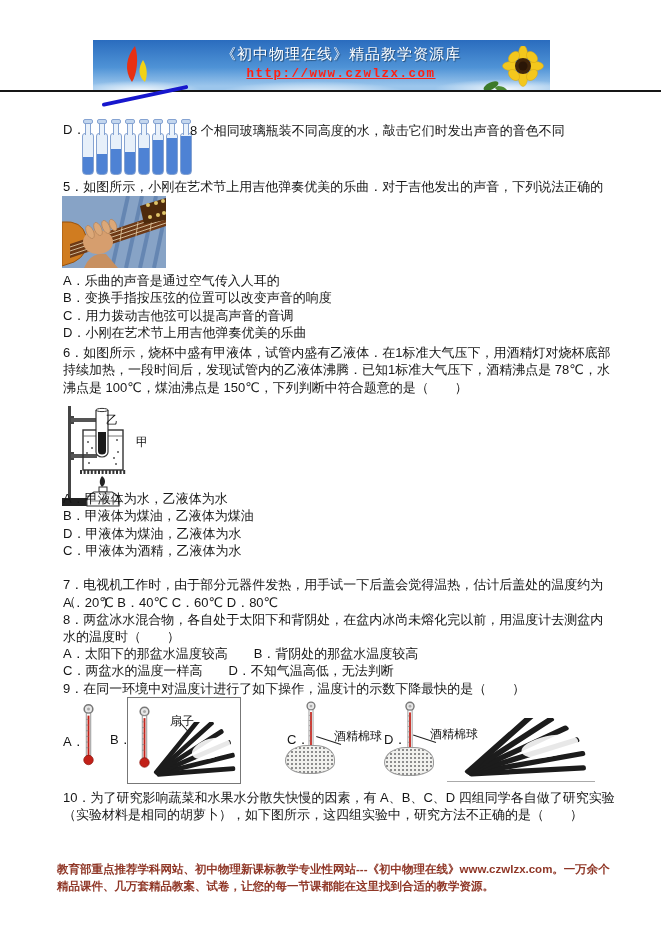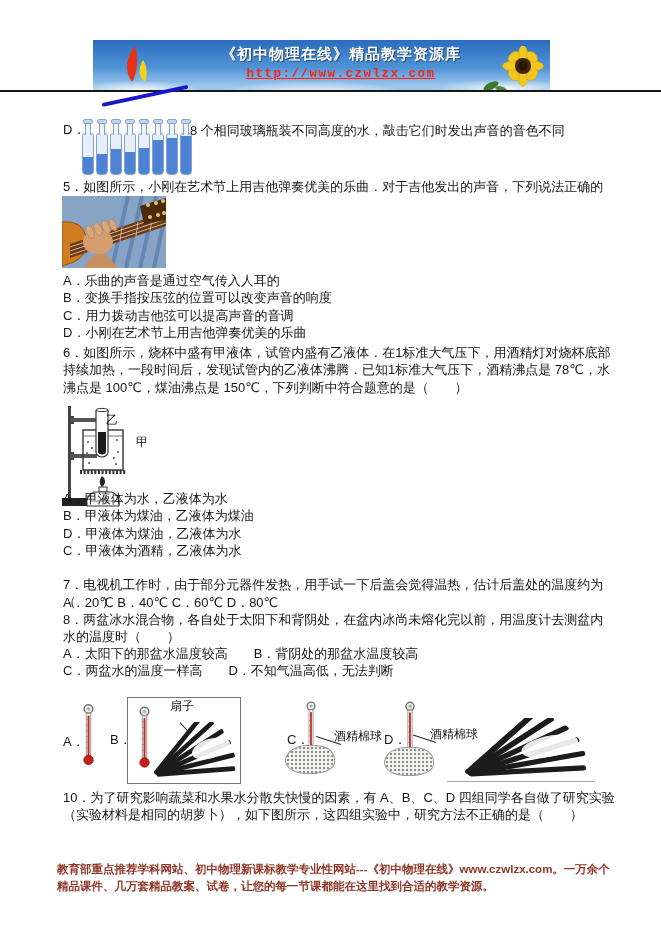--- a/index.html
+++ b/index.html
@@ -8,21 +8,21 @@
   .abs{position:absolute;}
 
   
   .banner{left:93px;top:40px;width:457px;height:50px;overflow:hidden;
     background:
       radial-gradient(ellipse 90px 15px at 10% 102%, rgba(255,255,255,.92), rgba(255,255,255,0) 70%),
       radial-gradient(ellipse 140px 20px at 48% 110%, rgba(255,255,255,.95), rgba(255,255,255,0) 70%),
       radial-gradient(ellipse 100px 14px at 90% 98%, rgba(255,255,255,.85), rgba(255,255,255,0) 70%),
       linear-gradient(180deg,#2a6cbe 0%,#4f93d6 55%,#9cc6ec 92%);}
   .banner-title{position:absolute;left:98px;top:5px;width:300px;text-align:center;color:#ffffff;
-    font-size:15px;font-weight:bold;letter-spacing:1px;text-shadow:1px 1px 1px rgba(0,0,0,.45);}
+    font-size:15px;font-weight:normal;letter-spacing:1px;text-shadow:1px 1px 1px rgba(0,0,0,.45);}
   .banner-url{position:absolute;left:118px;top:27px;width:260px;text-align:center;color:#ff2012;
     font-size:12.5px;font-weight:bold;letter-spacing:1.5px;
     font-family:"Liberation Mono","DejaVu Sans Mono",monospace;text-decoration:underline;}
   .logo{left:25px;top:4px;}
   .sunflower{right:3px;top:6px;}
 
   .divider{left:0;top:90px;width:661px;height:2px;background:#161616;}
   .pen-stroke{left:102px;top:103px;width:88px;height:4px;background:#1717cd;border-radius:2px;
     transform:rotate(-12deg);transform-origin:left center;}
 
@@ -227,32 +227,33 @@
     <div class="opt-line">C．甲液体为酒精，乙液体为水</div>
   </div>
 
   <div class="abs stem" style="left:63px;top:576px">7．电视机工作时，由于部分元器件发热，用手试一下后盖会觉得温热，估计后盖处的温度约为（　　）</div>
   <div class="abs opt-line" style="left:63px;top:594px">A．20℃ B．40℃ C．60℃ D．80℃</div>
 
   <div class="abs stem" style="left:63px;top:611px">8．两盆冰水混合物，各自处于太阳下和背阴处，在盆内冰尚未熔化完以前，用温度计去测盆内水的温度时（　　）</div>
   <div class="abs opt-line" style="left:63px;top:645px">A．太阳下的那盆水温度较高　　B．背阴处的那盆水温度较高</div>
   <div class="abs opt-line" style="left:63px;top:662px">C．两盆水的温度一样高　　D．不知气温高低，无法判断</div>
 
+  <div class="abs stem" style="left:63px;top:680px">9．在同一环境中对温度计进行了如下操作，温度计的示数下降最快的是（　　）</div>
 
   <span class="abs fig-label" style="left:63px;top:733px">A．</span>
   <svg class="abs" style="left:80px;top:703px" width="17" height="63" viewBox="0 0 18 66">
       <use href="#therm-shape"></use>
     </svg>
 
   <span class="abs fig-label" style="left:110px;top:731px">B．</span>
   <div class="abs b-box">
     <svg style="position:absolute;left:8px;top:3px" width="17" height="72" viewBox="0 0 18 66">
         <use href="#therm-shape"></use>
       </svg>
-    <span class="small-label" style="left:42px;top:0">扇子</span>
+    <span class="small-label" style="left:42px;top:15px">扇子</span>
     <div class="pointer" style="left:52px;top:24px;width:15px;transform:rotate(48deg);transform-origin:left center"></div>
     <svg style="position:absolute;left:24px;top:24px" width="86" height="58" viewBox="0 0 105 66" preserveAspectRatio="none">
         <use href="#fan-shape"></use>
       </svg>
   </div>
 
   <span class="abs fig-label" style="left:287px;top:731px">C．</span>
   <svg class="abs" style="left:303px;top:701px" width="16" height="56" viewBox="0 0 18 66">
       <use href="#therm-shape"></use>
     </svg>

